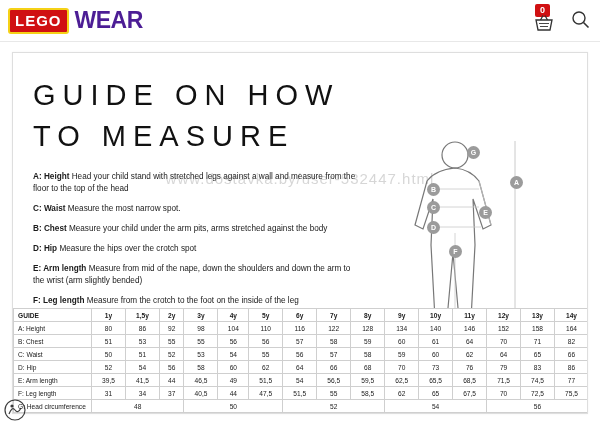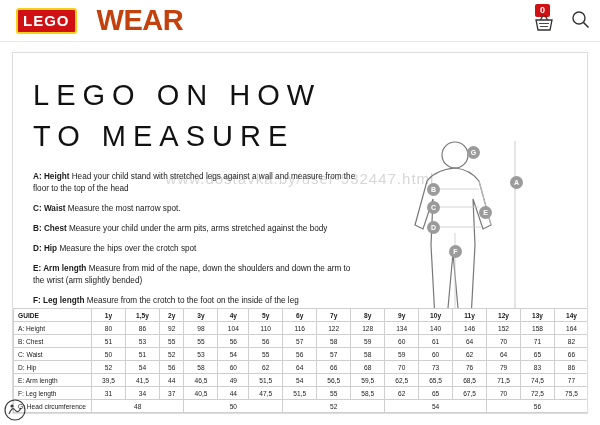--- a/index.html
+++ b/index.html
@@ -19,39 +19,39 @@
     width: 100%;
     background: #ffffff;
     border-bottom: 1px solid #e8e8e8;
     display: flex;
     align-items: center;
     position: relative;
   }
   .logo-wrap {
     display: flex;
     align-items: center;
-    margin-left: 16px;
-    gap: 20px;
+    margin-left: 8px;
+    gap: 6px;
   }
   .lego-logo {
     background: #d01012;
     color: #ffffff;
     font-weight: bold;
     font-size: 15px;
     letter-spacing: 1px;
     padding: 3px 5px 4px 5px;
     border-radius: 3px;
     border: 2px solid #f5d117;
     line-height: 1;
     font-family: "Liberation Sans", sans-serif;
   }
   .wear-word {
-    font-size: 29px;
+    font-size: 23px;
     font-weight: bold;
-    color: #c2410c;
+    color: #4c1d95;
     letter-spacing: -0.5px;
     font-family: "Liberation Sans", sans-serif;
   }
   .header-right {
     position: absolute;
     right: 10px;
     top: 4px;
     display: flex;
     align-items: center;
     gap: 14px;
@@ -216,21 +216,21 @@
         <circle cx="8" cy="8" r="6" fill="none" stroke="#333" stroke-width="1.4"></circle>
         <line x1="12.5" y1="12.5" x2="17.5" y2="17.5" stroke="#333" stroke-width="1.6"></line>
       </svg>
     </span>
   </div>
 </div>
 
 <div class="card">
 
   <h1 class="title">
-    <span>LEGO ON HOW</span><br>
+    <span>GUIDE ON HOW</span><br>
     <span>TO MEASURE</span>
   </h1>
 
   <div class="legend">
     <p><b>A: Height</b><span> Head your child stand with stretched legs against a wall and measure from the floor to the top of the head</span></p>
     <p><b>C: Waist</b><span> Measure the most narrow spot.</span></p>
     <p><b>B: Chest</b><span> Measure your child under the arm pits, arms stretched against the body</span></p>
     <p><b>D: Hip</b><span> Measure the hips over the crotch spot</span></p>
     <p><b>E: Arm length</b><span> Measure from mid of the nape, down the shoulders and down the arm to the wrist (arm slightly bended)</span></p>
     <p><b>F: Leg length</b><span> Measure from the crotch to the foot on the inside of the leg</span></p>

